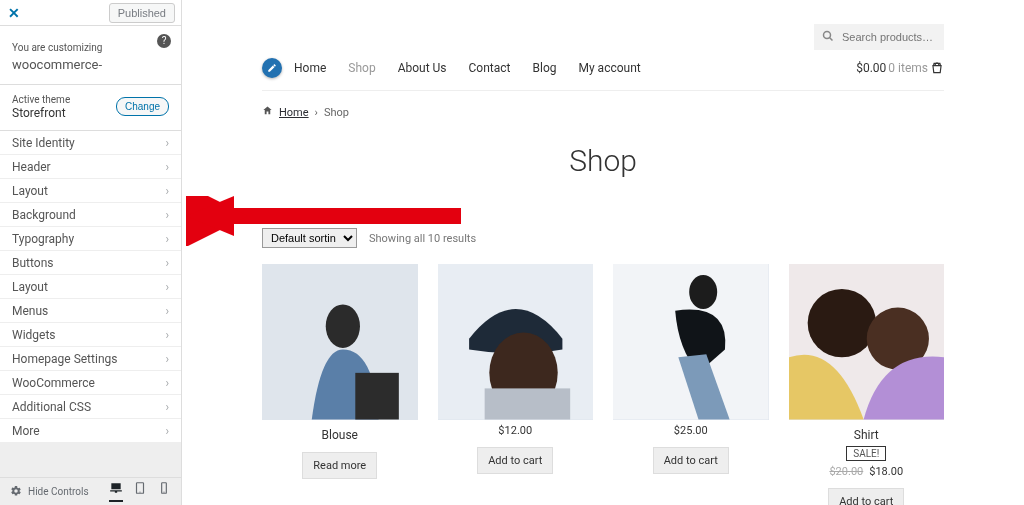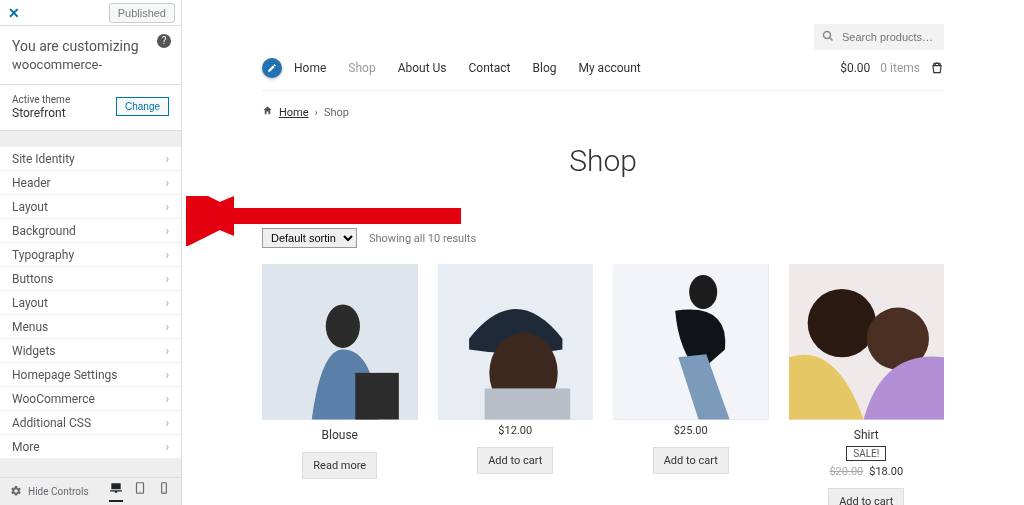--- a/index.html
+++ b/index.html
@@ -6,30 +6,30 @@
   html, body { width: 1024px; height: 505px; overflow: hidden; font-family: -apple-system, BlinkMacSystemFont, "Segoe UI", Roboto, Arial, sans-serif; color: #444; }
   body { display: flex; background: #fff; }
 
   
   .sidebar { width: 182px; flex: 0 0 182px; background: #eee; border-right: 1px solid #ddd; display: flex; flex-direction: column; position: relative; }
   .sb-top { display:flex; align-items:center; justify-content:space-between; background:#fff; border-bottom:1px solid #ddd; height:26px; padding:0 6px 0 0; }
   .close-x { color:#0073aa; font-weight:bold; padding:0 8px; cursor:pointer; font-size:14px; }
   .publish-btn { background:#f6f7f7; border:1px solid #ccc; color:#787c82; border-radius:3px; font-size:11px; padding:3px 8px; }
 
   .sb-head { background:#fff; padding:10px 12px 12px 12px; border-bottom:1px solid #ddd; position:relative; }
-  .sb-head small { font-size:14px; color:#555; }
+  .sb-head small { font-size:10px; color:#555; }
   .sb-head .sitename { font-size:13px; color:#555; margin-top:2px; }
   .help-ic { position:absolute; top:8px; right:10px; width:14px; height:14px; border-radius:50%; background:#555; color:#fff; font-size:10px; text-align:center; line-height:14px; }
 
   .sb-theme { background:#fff; padding:8px 12px 10px; border-bottom:1px solid #ddd; display:flex; justify-content:space-between; align-items:center; }
   .sb-theme .tlabel { font-size:10px; color:#555; line-height:1.3; }
   .sb-theme .tname  { font-size:12px; color:#333; }
-  .change-btn { border:1px solid #0073aa; color:#0073aa; background:#f6f7f7; border-radius:0; font-size:10px; padding:3px 8px; }
-
-  .sb-list { background:#fff;margin-top:16px; }
+  .change-btn { border:1px solid #0073aa; color:#0073aa; background:#f6f7f7; border-radius:9px; font-size:10px; padding:3px 8px; }
+
+  .sb-list { background:#fff; }
   .sb-item { display:flex; align-items:center; justify-content:space-between; padding:7px 12px; border-bottom:1px solid #eee; font-size:12px; color:#555; cursor:pointer; height:24px; }
   .sb-item .chev { color:#a7aaad; }
 
   .sb-footer { margin-top:auto; background:#eee; border-top:1px solid #ddd; display:flex; align-items:center; height:28px; padding:0 10px; font-size:10px; color:#656a70; }
   .sb-footer .gear { margin-right:6px; }
   .sb-footer .devicons { margin-left:auto; display:flex; gap:10px; }
   .dev { width:14px; color:#656a70; cursor:pointer; }
   .dev.active { border-bottom:2px solid #1d2327; padding-bottom:3px; }
 
   
@@ -39,21 +39,21 @@
   .topbar { display:flex; justify-content:flex-end; padding:24px 0 8px 0; }
   .search-wrap { position:relative; }
   .search-wrap input { width: 130px; background:#f2f2f2; border:none; padding:7px 10px 7px 28px; font-size:11px; color:#666; }
   .search-wrap .mag { position:absolute; left:8px; top:6px; color:#888; font-size:12px; }
 
   .navrow { display:flex; align-items:center; border-bottom:1px solid #eee; padding:0 0 12px 0; position:relative; }
   .edit-bubble { width:20px; height:20px; background:#2271b1; border-radius:50%; display:flex; align-items:center; justify-content:center; color:#fff; font-size:11px; margin-right:12px; box-shadow:0 1px 3px rgba(0,0,0,.3); }
   .nav { display:flex; gap:22px; font-size:12px; }
   .nav a { color:#333; text-decoration:none; }
   .nav a.cur { color:#999; }
-  .cart { margin-left:auto; font-size:12px; display:flex; align-items:center; gap:10px; }
+  .cart { margin-left:auto; font-size:12px; display:flex; align-items:center; gap:2px; }
   .cart .pr { color:#333; }
   .cart .ci { color:#999; }
   .cart .bag { width:14px; height:14px; fill:#333; }
 
   .crumbs { display:flex; align-items:center; gap:6px; font-size:11px; color:#666; padding:14px 0; }
   .crumbs .home-ic { font-size:12px; }
   .crumbs a { color:#2c2d33; text-decoration:underline; }
 
   h1.shop { text-align:center; font-weight:300; color:#333; font-size:30px; margin:10px 0 50px; }
 

